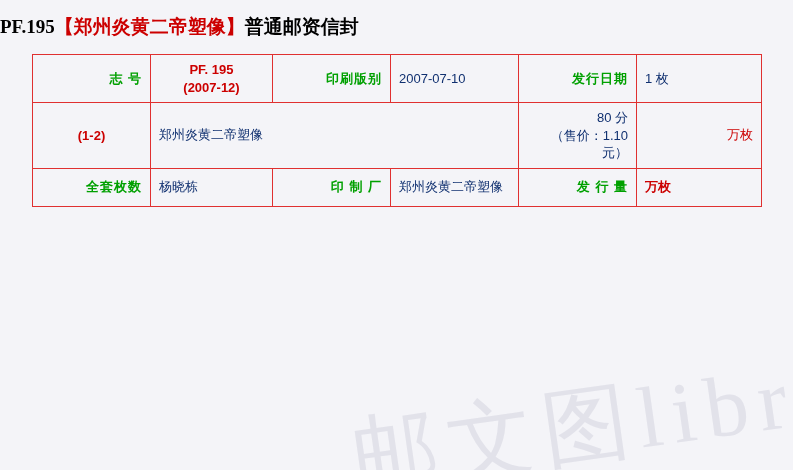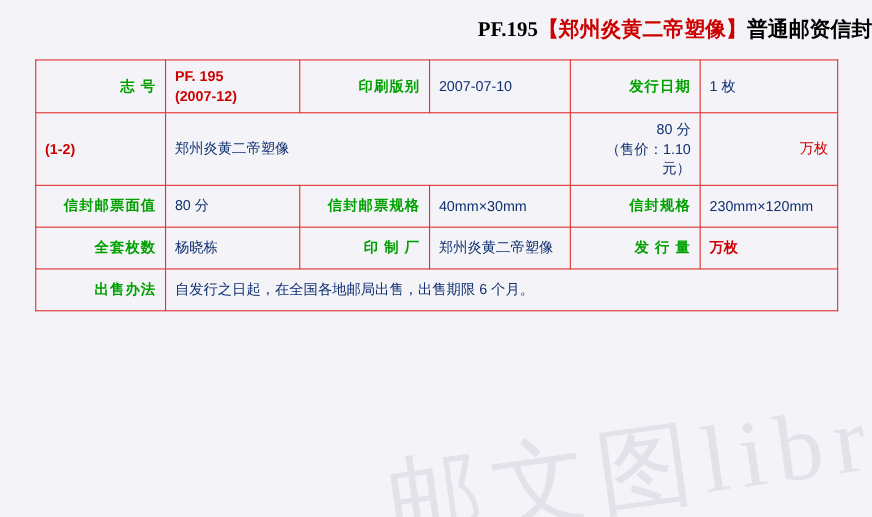--- a/index.html
+++ b/index.html
@@ -29,21 +29,21 @@
     font-family: "Liberation Serif", serif;
     letter-spacing: 10px;
     white-space: nowrap;
     transform: rotate(-8deg);
     z-index: 0;
     user-select: none;
   }
   .title {
     position: relative;
     z-index: 2;
-    text-align: right;
+    text-align: left;
     font-family: "Liberation Serif", serif;
     font-weight: bold;
     font-size: 19px;
     color: #000;
     padding-top: 14px;
     letter-spacing: 0px;
   }
   .title .red {
     color: #cc0000;
   }
@@ -68,21 +68,21 @@
   }
   .lbl {
     color: #00a000;
     font-weight: bold;
     text-align: right;
     letter-spacing: 1px;
   }
   .lbl-red {
     color: #cc0000;
     font-weight: bold;
-    text-align: left;
+    text-align: center;
     margin-left: 24px;
   }
   .val {
     color: #103070;
     text-align: left;
   }
   .val-red {
     color: #cc0000;
     font-weight: bold;
     text-align: left;
@@ -139,40 +139,28 @@
         </tr>
 
         <tr>
           <td class="lbl-red">(1-2)</td>
           <td class="val" colspan="3">郑州炎黄二帝塑像</td>
           <td class="price-cell" style="white-space:pre-line">80 分
 （售价：1.10 元）</td>
           <td class="val-red-r">万枚</td>
         </tr>
 
-        <tr>
-          <td class="lbl">信封邮票面值</td>
-          <td class="val">80 分</td>
-          <td class="lbl">信封邮票规格</td>
-          <td class="val">40mm×30mm</td>
-          <td class="lbl">信封规格</td>
-          <td class="val cell-nowrap">230mm×120mm</td>
-        </tr>
 
 
         <tr>
           <td class="lbl">全套枚数</td>
           <td class="val">杨晓栋</td>
           <td class="lbl">印 制 厂</td>
           <td class="val">郑州炎黄二帝塑像</td>
           <td class="lbl">发 行 量</td>
           <td class="val-red">万枚</td>
         </tr>
 
-        <tr>
-          <td class="lbl">出售办法</td>
-          <td class="val" colspan="5">自发行之日起，在全国各地邮局出售，出售期限 6 个月。</td>
-        </tr>
       </tbody>
     </table>
   </div>
 
 </div>
 
 </body></html>

